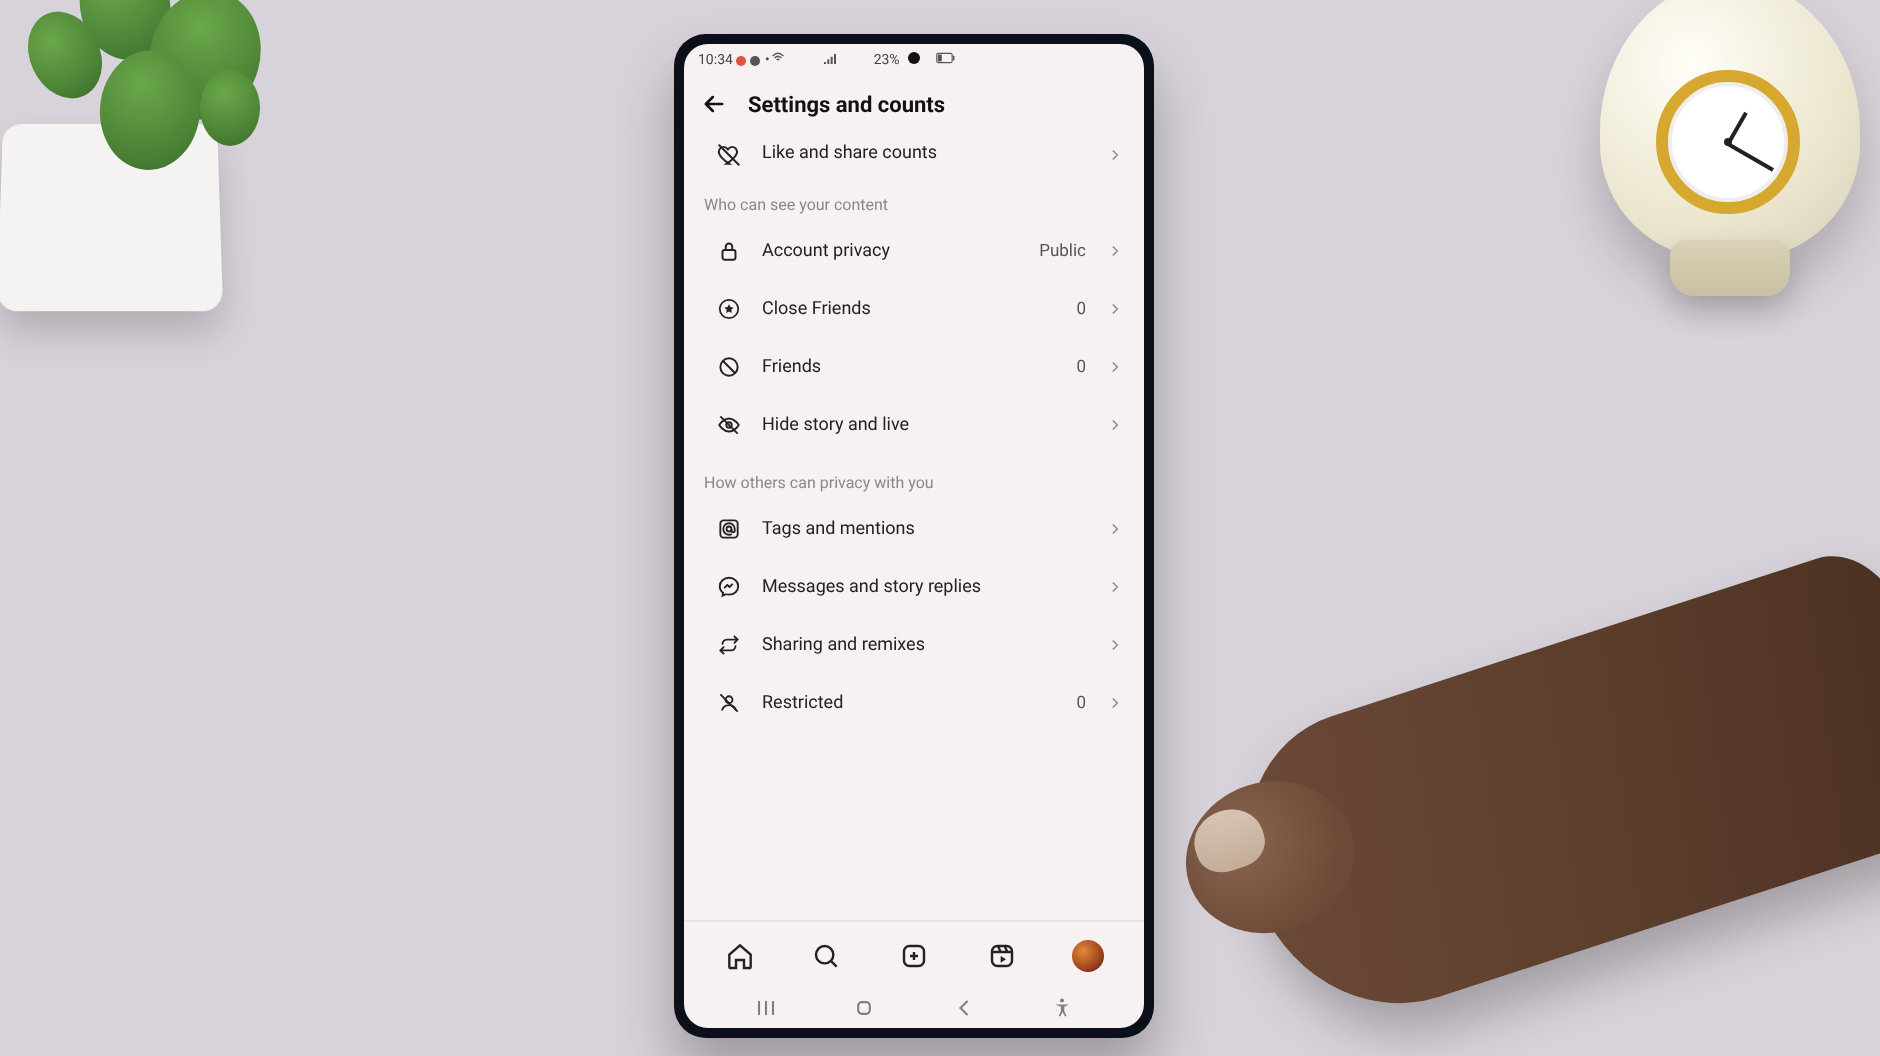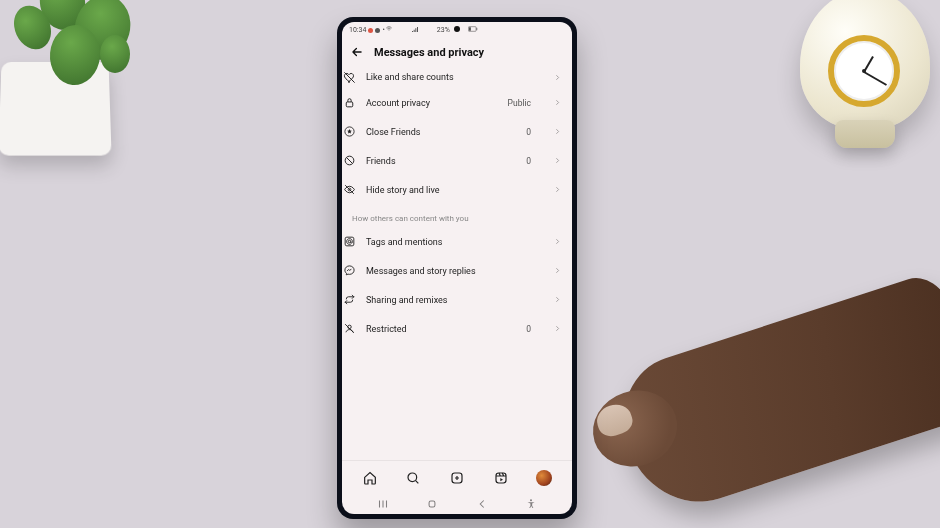--- a/index.html
+++ b/index.html
@@ -144,27 +144,27 @@
   .content {
     flex: 1;
     overflow-y: hidden;
     padding: 0 0 0 0;
   }
 
   
   .row {
     display:flex; align-items:center;
     height: 29px;
-    padding: 0 10px 0 1px;
+    padding: 0 10px 0 16px;
     gap: 10px;
     font-size: 9px;
     color: #222;
   }
   .row .lbl { flex:1; white-space:nowrap; overflow:hidden; text-overflow:ellipsis;}
-  .row .val { font-size:8.5px; color:#555; margin-right:12px;}
+  .row .val { font-size:8.5px; color:#555; margin-right:0;}
   .row .chev { width:9px; height:9px; flex:none; opacity:.55;}
   .row .ic { width:13px; height:13px; flex:none; display:flex; align-items:center; justify-content:center;}
   .row .ic svg { width:100%; height:100%; stroke:#222; }
 
   .section-title {
     font-size: 8px;
     color: #888;
     padding: 10px 10px 4px 10px;
   }
 
@@ -249,40 +249,41 @@
         </span>
       </div>
     </div>
 
     <div class="topbar">
       <span class="icon">
         <svg viewBox="0 0 24 24" fill="none" stroke="#111" stroke-width="2.2" stroke-linecap="round" stroke-linejoin="round">
             <path d="M19 12H5M11 18l-6-6 6-6"></path>
           </svg>
       </span>
-      <span class="title">Messages and privacy</span>
+      <span class="title">Settings and counts</span>
     </div>
 
     <div class="content">
 
       <div class="row" style="height:22px">
         <span class="ic">
           <svg viewBox="0 0 24 24" fill="none" stroke="#222" stroke-width="1.8" stroke-linecap="round">
               <path d="M12 20s-7-4.5-9-9c-1.3-3 .7-6.5 4-6.5 2 0 3.2 1.2 4 2.3.8-1.1 2-2.3 4-2.3 3.3 0 5.3 3.5 4 6.5-2 4.5-9 9-9 9z"></path>
               <path d="M3 3l18 18"></path>
             </svg>
         </span>
         <span class="lbl">Like and share counts</span>
         <span class="chev">
           <svg viewBox="0 0 24 24" fill="none" stroke="#444" stroke-width="2.2">
               <path d="M9 6l6 6-6 6"></path>
             </svg>
         </span>
       </div>
 
+      <div class="section-title">Who can see your content</div>
 
       <div class="row">
         <span class="ic">
           <svg viewBox="0 0 24 24" fill="none" stroke="#222" stroke-width="1.8">
               <rect x="6" y="11" width="12" height="9" rx="2"></rect>
               <path d="M9 11V8a3 3 0 016 0v3"></path>
             </svg>
         </span>
         <span class="lbl">Account privacy</span>
         <span class="val">Public</span>
@@ -326,21 +327,21 @@
               <circle cx="12" cy="12" r="2.5"></circle>
               <path d="M4 4l16 16"></path>
             </svg>
         </span>
         <span class="lbl">Hide story and live</span>
         <span class="chev"><svg viewBox="0 0 24 24" fill="none" stroke="#444" stroke-width="2.2">
               <path d="M9 6l6 6-6 6"></path>
             </svg></span>
       </div>
 
-      <div class="section-title">How others can content with you</div>
+      <div class="section-title">How others can privacy with you</div>
 
       <div class="row">
         <span class="ic">
           <svg viewBox="0 0 24 24" fill="none" stroke="#222" stroke-width="1.7">
               <rect x="4" y="4" width="16" height="16" rx="3"></rect>
               <circle cx="12" cy="12" r="2.3"></circle>
               <path d="M14.3 12v1.3c0 .9.6 1.6 1.5 1.6s1.5-.7 1.5-1.6V12c0-3-2.4-5.3-5.3-5.3S6.7 9 6.7 12s2.4 5.3 5.3 5.3c1 0 1.9-.3 2.7-.7"></path>
             </svg>
         </span>
         <span class="lbl">Tags and mentions</span>

